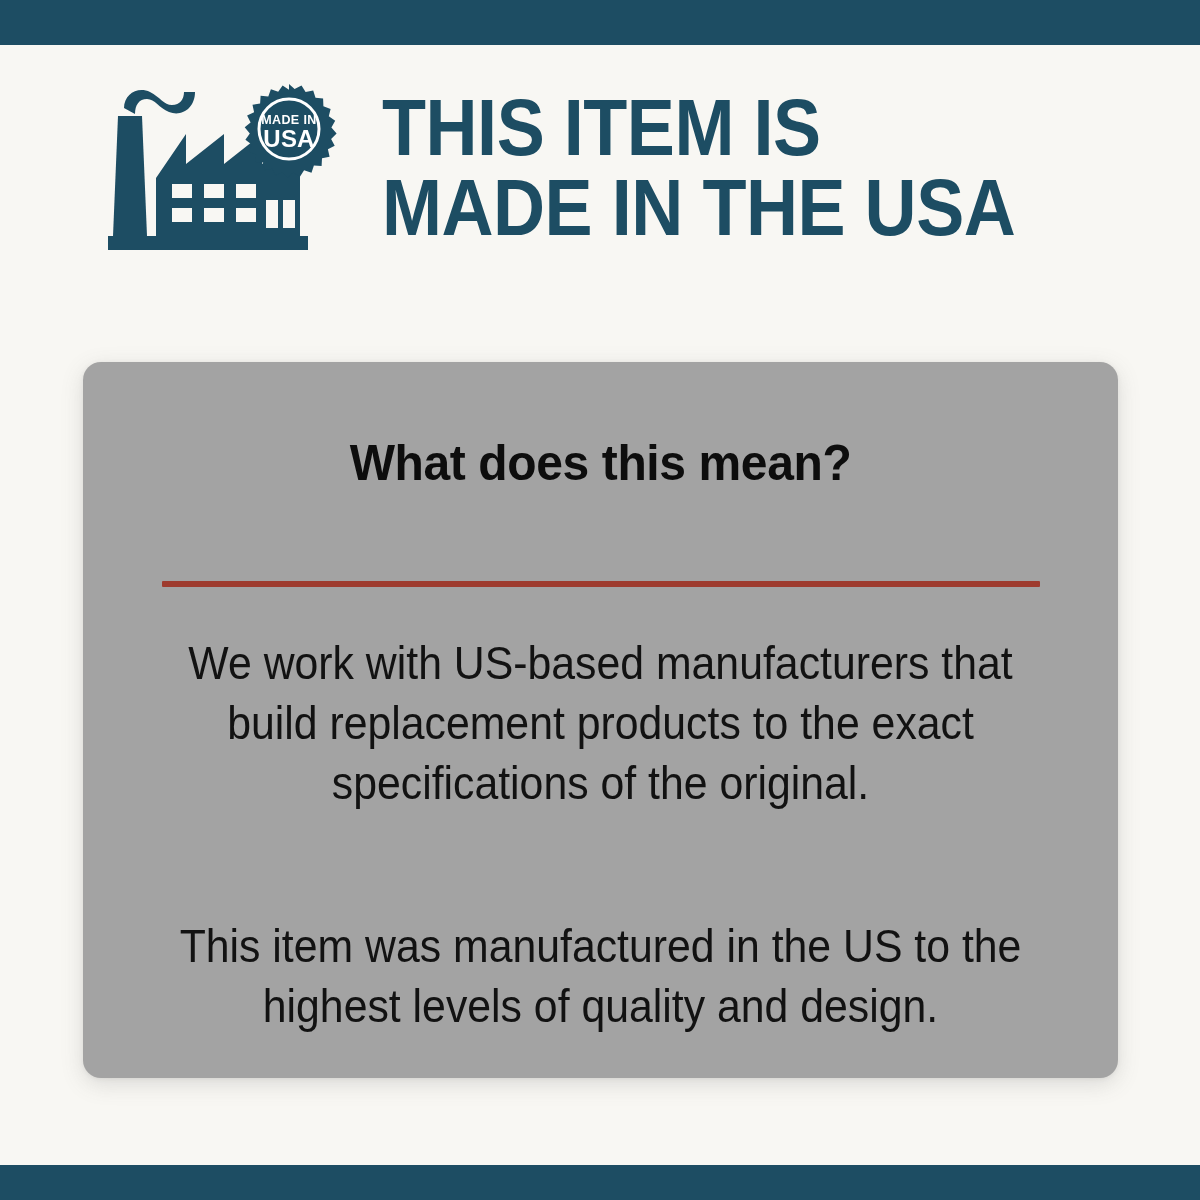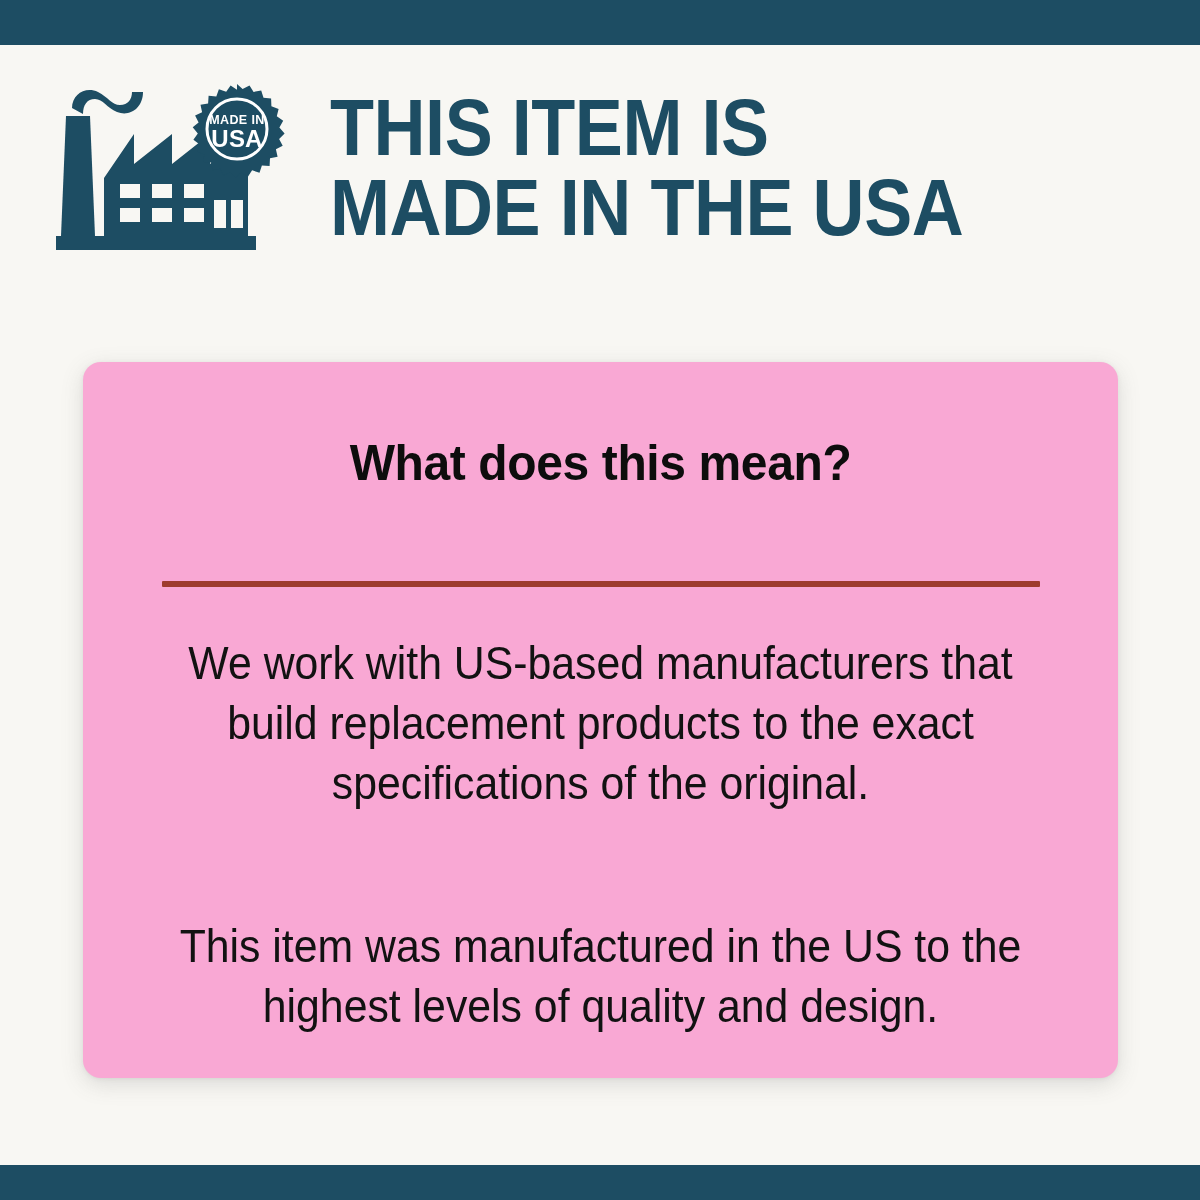--- a/index.html
+++ b/index.html
@@ -38,21 +38,21 @@
   
   .header {
     position: absolute;
     left: 0;
     top: 0;
     width: 1200px;
     height: 245px;
     display: flex;
     align-items: center;
     box-sizing: border-box;
-    padding-left: 48px;
+    padding-left: 100px;
   }
   .logo-mark {
     width: 240px;
     height: 180px;
     flex: 0 0 240px;
     position: relative;
   }
   .logo-mark svg { display: block; width: 240px; height: 180px; }
 
   .headline {
@@ -70,21 +70,21 @@
   }
   .headline .line { display: block; }
 
   
   .card {
     position: absolute;
     left: 83px;
     top: 317px;
     width: 1035px;
     height: 716px;
-    background: #f9a8d4;
+    background: #a3a3a3;
     border-radius: 18px;
     box-shadow: 0 6px 22px rgba(90, 90, 90, 0.18),
                 0 1px 4px rgba(120, 120, 120, 0.12);
     box-sizing: border-box;
   }
 
   .card-title {
     position: absolute;
     left: 0;
     top: 72px;

